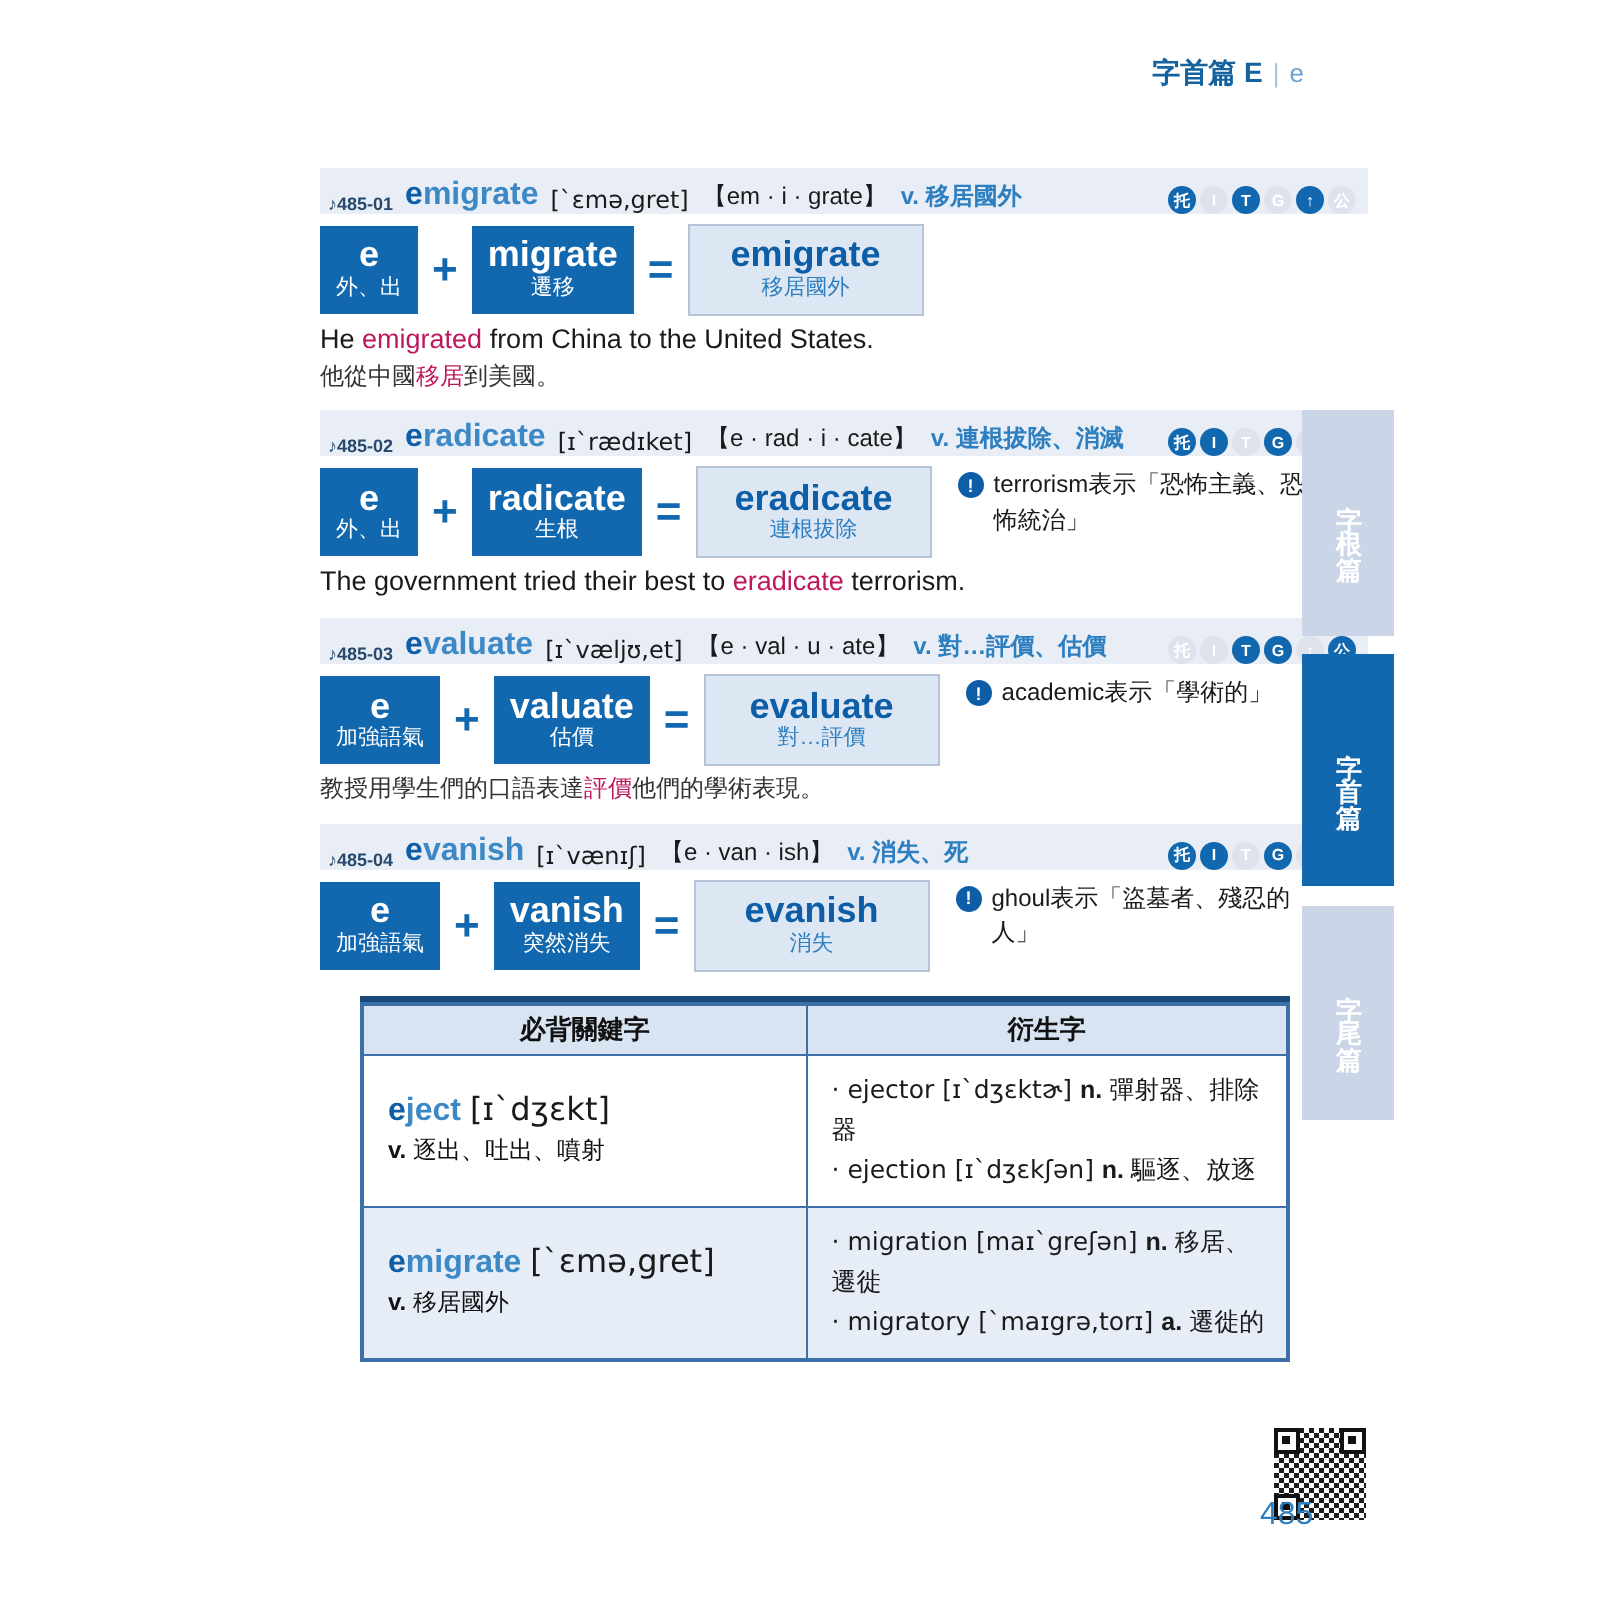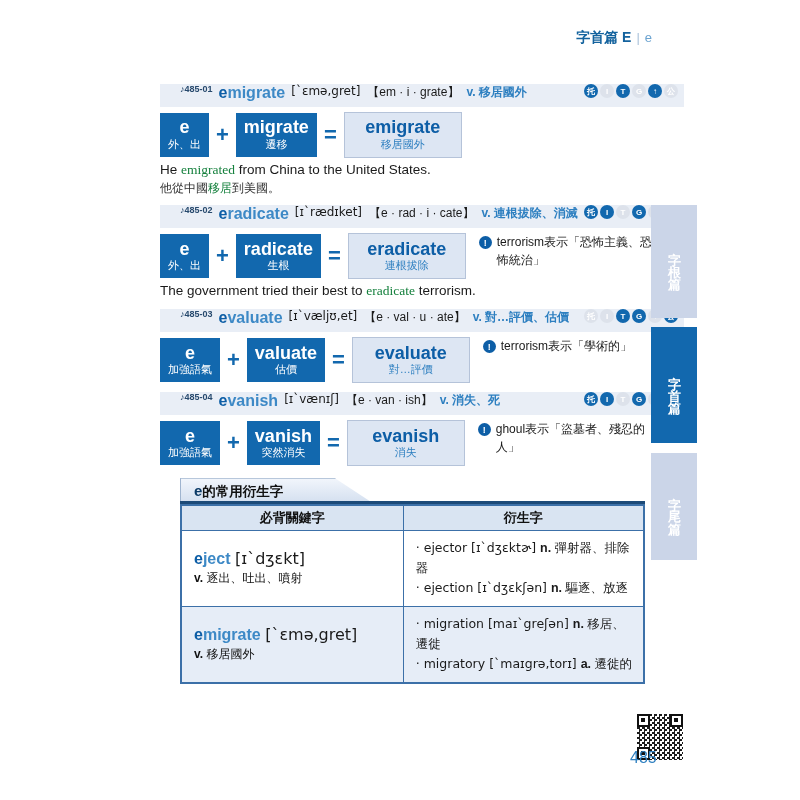--- a/index.html
+++ b/index.html
@@ -9,21 +9,21 @@
   }
   
   .page-header { position:absolute; top:28px; left:160px; width:492px; text-align:right; }
   .ph-section { color:#14639e; font-weight:bold; font-size:14px; }
   .ph-div { color:#a9c2da; font-size:13px; margin:0 5px; font-weight:normal; }
   .ph-sub { color:#6ba3d0; font-size:13px; }
 
   
   .main { position:absolute; left:160px; top:84px; width:524px; }
   .entry { margin-bottom:9px; }
-  .entry-bar { background:#e9eef6; height:23px; display:flex; align-items:flex-start; padding:0 6px 0 20px; margin-bottom:5px; }
+  .entry-bar { background:#e9eef6; height:23px; display:flex; align-items:flex-end; padding:0 6px 0 4px; margin-bottom:5px; }
   .entry-id { font-size:9px; font-weight:bold; color:#27496d; margin-right:6px; white-space:nowrap; }
   .entry-word { font-size:16px; margin-right:6px; white-space:nowrap; }
   .wi { font-weight:800; color:#0d5ea6; }
   .wr { font-weight:700; color:#3d89c6; }
   .entry-phon { font-size:12px; color:#1a1a1a; margin-right:7px; font-family:"DejaVu Sans", sans-serif; white-space:nowrap; }
   .entry-syll { font-size:12px; color:#1a1a1a; margin-right:7px; white-space:nowrap; }
   .entry-pos { font-size:12px; color:#2d7fc0; font-weight:bold; white-space:nowrap; }
   .badges { margin-left:auto; display:flex; gap:2px; }
   .badge { width:14px; height:14px; border-radius:50%; background:#dde2eb; color:#fff;
            font-size:8px; font-weight:bold; display:flex; align-items:center; justify-content:center; }
@@ -38,21 +38,21 @@
   .fbox.result .fw { color:#0d5ea6; }
   .fbox.result .fm { color:#2d7fc0; }
   .fop { color:#1268ae; font-size:22px; font-weight:800; }
   .note { display:flex; gap:5px; width:182px; margin-left:6px; align-self:flex-start; margin-top:1px; }
   .note-icon { flex:0 0 13px; width:13px; height:13px; border-radius:50%; background:#0d5ea6; color:#fff;
                font-size:9px; font-weight:bold; display:flex; align-items:center; justify-content:center; margin-top:2px; }
   .note-text { font-size:12px; line-height:1.45; color:#1a1a1a; }
 
   .ex-en { font-size:13.5px; color:#1a1a1a; line-height:1.25; }
   .ex-zh { font-size:12px; color:#333; line-height:1.3; margin-top:2px; }
-  .hl { color:#15803d;font-family:Liberation Serif, serif; }
+  .hl { color:#be185d; }
 
   
   .derived { margin-top:12px; margin-left:20px; width:465px; }
   .dtab { width:190px; height:23px; background:linear-gradient(180deg,#f1f5fb,#d6e1f0);
           clip-path:polygon(0 0, 155px 0, 190px 100%, 0 100%);
           border-top:1px solid #9fb4cf; border-left:1px solid #9fb4cf;
           line-height:23px; padding-left:13px; font-size:13.5px; color:#111; box-sizing:border-box; font-weight:bold; }
   .dtab-i { color:#0b3a66; font-size:15px; font-weight:800; }
   .dline { height:3px; background:#1c4a78; }
   table.dtable { width:100%; border-collapse:collapse; border:2px solid #3c70a8; table-layout:fixed; }
@@ -197,23 +197,24 @@
           <div class="fw">valuate</div>
           <div class="fm">估價</div>
         </div>
       <span class="fop">=</span>
       <div class="fbox result">
           <div class="fw">evaluate</div>
           <div class="fm">對…評價</div>
         </div>
       <div class="note">
           <span class="note-icon">!</span>
-          <span class="note-text">terrorism表示「學術的」</span>
-        </div>
-    </div>
+          <span class="note-text">academic表示「學術的」</span>
+        </div>
+    </div>
+    <div class="ex-zh"><span>教授用學生們的口語表達</span><span class="hl">評價</span><span>他們的學術表現。</span></div>
   </div>
 
   <div class="entry">
     <div class="entry-bar">
       <span class="entry-id">♪485-04</span>
       <span class="entry-word"><span class="wi">e</span><span class="wr">vanish</span></span>
       <span class="entry-phon">[ɪ`vænɪʃ]</span>
       <span class="entry-syll">【e · van · ish】</span>
       <span class="entry-pos">v. 消失、死</span>
       <span class="badges">
@@ -241,21 +242,20 @@
           <div class="fm">消失</div>
         </div>
       <div class="note">
           <span class="note-icon">!</span>
           <span class="note-text">ghoul表示「盜墓者、殘忍的人」</span>
         </div>
     </div>
   </div>
 
   <div class="derived">
-    <div class="dtab"><span class="dtab-i">e</span><span>的常用衍生字</span></div>
     <div class="dline"></div>
     <table class="dtable">
       <colgroup>
           <col style="width:48%">
           <col style="width:52%">
         </colgroup>
       <tbody>
           <tr>
         <th>必背關鍵字</th>
         <th>衍生字</th>

